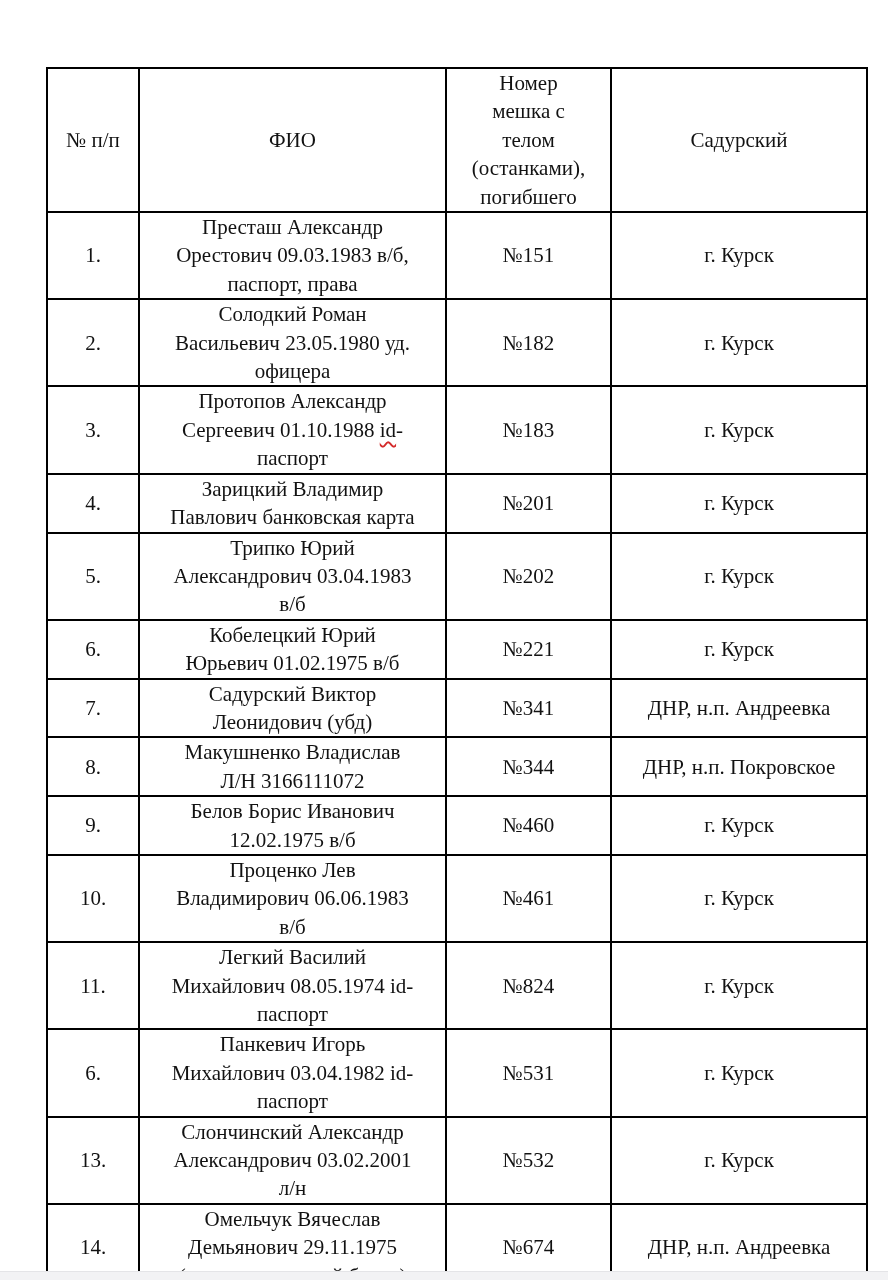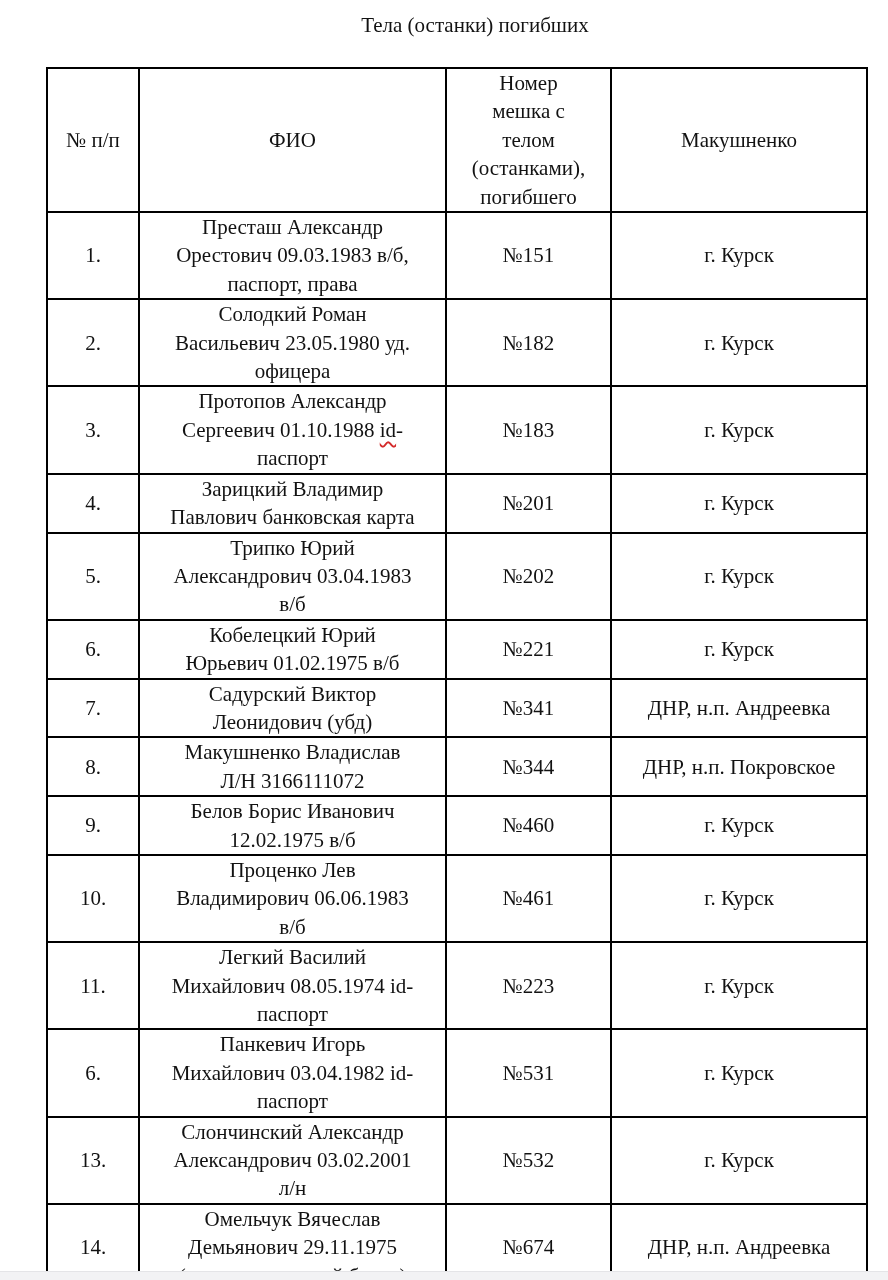--- a/index.html
+++ b/index.html
@@ -66,40 +66,39 @@
     background: #f2f2f4;
     border-top: 1px solid #e4e4e7;
   }
 </style>
 </head>
 <body>
 
 <div class="page">
 
   <div class="doc-title">
-    <div>Тела (останки) погибших</div>
   </div>
 
   <table class="body-table">
     <colgroup>
       <col class="col-num">
         <col class="col-fio">
         <col class="col-bag">
         <col class="col-remark">
     </colgroup>
     <thead>
       <tr>
         <th>№ п/п</th>
         <th>ФИО</th>
         <th class="pre">Номер
 мешка с
 телом
 (останками),
 погибшего</th>
-        <th>Макушненко</th>
+        <th>Садурский</th>
       </tr>
     </thead>
     <tbody>
     <tr>
       <td>1.</td>
       <td class="pre">Престаш Александр
 Орестович 09.03.1983 в/б,
 паспорт, права</td>
       <td>№151</td>
       <td>г. Курск</td>
@@ -179,21 +178,21 @@
 в/б</td>
       <td>№461</td>
       <td>г. Курск</td>
     </tr>
 
     <tr>
       <td>11.</td>
       <td class="pre">Легкий Василий
 Михайлович 08.05.1974 id-
 паспорт</td>
-      <td>№223</td>
+      <td>№824</td>
       <td>г. Курск</td>
     </tr>
 
     <tr>
       <td>6.</td>
       <td class="pre">Панкевич Игорь
 Михайлович 03.04.1982 id-
 паспорт</td>
       <td>№531</td>
       <td>г. Курск</td>

